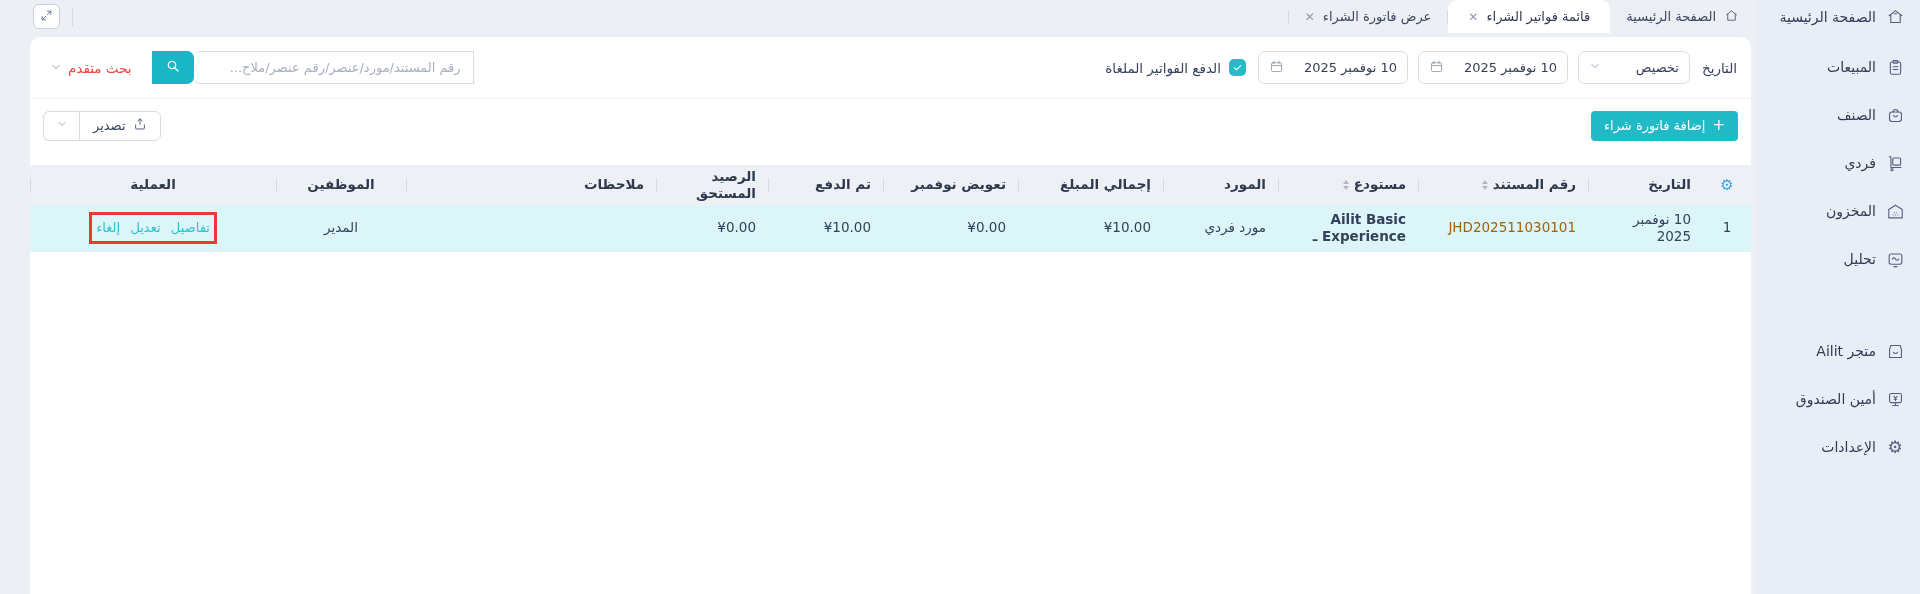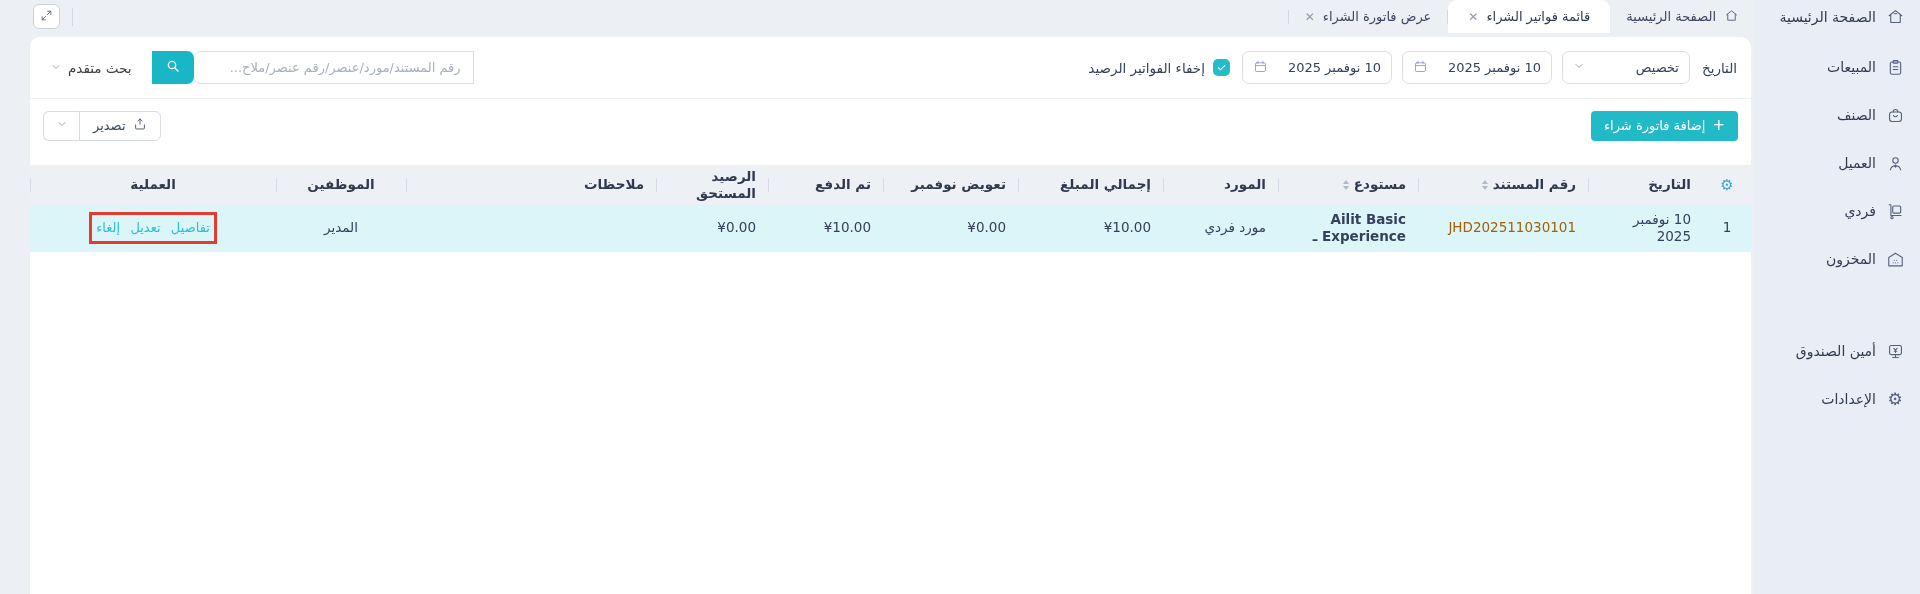--- a/index.html
+++ b/index.html
@@ -52,21 +52,21 @@
     background:#ffffff; border-radius:10px 10px 0 0;
   }
   
   .filter-row { height:61px; display:flex; align-items:center; gap:10px; padding:0 14px; }
   .f-label { font-size:13.5px; color:#35405a; margin-left:2px; }
   .select, .date-input {
     height:33px; background:#fff; border:1px solid #d8dde8; border-radius:7px;
     display:flex; align-items:center; padding:0 10px; color:#35405a; cursor:pointer;
     font-size:13px;
   }
-  .select { width:128px; justify-content:space-between; }
+  .select { width:112px; justify-content:space-between; }
   .date-input { width:150px; justify-content:space-between; }
   .chev svg { width:12px; height:12px; stroke:#9aa4b8; fill:none; stroke-width:2; stroke-linecap:round; stroke-linejoin:round; }
   .cal-ico svg { width:15px; height:15px; stroke:#9aa4b8; fill:none; stroke-width:1.5; stroke-linecap:round; }
   .chk-wrap { display:flex; align-items:center; gap:8px; margin-right:2px; cursor:pointer; }
   .chk {
     width:17px; height:17px; border-radius:5px; background:#24bcc9;
     display:flex; align-items:center; justify-content:center;
   }
   .chk svg { width:11px; height:11px; stroke:#fff; fill:none; stroke-width:2.4; stroke-linecap:round; stroke-linejoin:round; }
   .chk-label { font-size:13.5px; color:#35405a; }
@@ -76,21 +76,21 @@
     width:280px; border:1px solid #d8dde8; border-radius:7px 0 0 7px; border-left:none;
     padding:0 12px; font-size:13px; color:#35405a; outline:none; background:#fff;
     font-family:"DejaVu Sans", sans-serif;
   }
   .search-input::placeholder { color:#a6afc0; }
   .search-btn {
     width:42px; background:#19b7c6; border:none; border-radius:0 0 7px 7px; border-radius:0 7px 7px 0;
     display:flex; align-items:center; justify-content:center; cursor:pointer;
   }
   .search-btn svg { width:16px; height:16px; stroke:#fff; fill:none; stroke-width:2; stroke-linecap:round; }
-  .adv-search { display:flex; align-items:center; gap:6px; font-size:13.5px; color:#404040; cursor:pointer; margin-right:10px; margin-left:6px; white-space:nowrap; }
+  .adv-search { display:flex; align-items:center; gap:6px; font-size:13.5px; color:#ef4444; cursor:pointer; margin-right:10px; margin-left:6px; white-space:nowrap; }
   .divider { height:1px; background:#eef1f5; }
   
   .toolbar { height:53px; display:flex; align-items:center; padding:0 13px; }
   .add-btn {
     height:30px; background:#22bac6; color:#fff; border:none; border-radius:4px;
     font-size:13px; padding:0 13px; display:flex; align-items:center; gap:7px; cursor:pointer;
     font-family:"DejaVu Sans", sans-serif;
   }
   .add-btn .plus { font-size:15px; line-height:1; }
   .t-spacer { flex:1; }
@@ -161,47 +161,56 @@
           <rect x="4.5" y="7.5" width="15" height="12" rx="3"></rect>
           <path d="M9 7.5 a3 3 0 0 1 6 0"></path>
           <path d="M9.5 12 a2.8 2.8 0 0 0 5 0"></path>
         </svg>
     </span>
     <span>الصنف</span>
   </div>
   <div class="side-item">
     <span class="side-ico">
       <svg viewBox="0 0 24 24">
-          <circle cx="12" cy="8.2" r="3.4"></circle>
-          <path d="M5.5 20 a6.7 6.7 0 0 1 13 0"></path>
-          <path d="M12 13.5 v3 M10.8 15.3 l1.2 1.2 1.2 -1.2"></path>
-        </svg>
-    </span>
-    <span>العميل</span>
-  </div>
-  <div class="side-item">
-    <span class="side-ico">
-      <svg viewBox="0 0 24 24">
           <path d="M4 3.5 h2.2 V17 H19"></path>
           <rect x="8.5" y="5" width="10" height="9" rx="1.5"></rect>
           <circle cx="7.5" cy="19.8" r="1.4"></circle>
         </svg>
     </span>
     <span>فردي</span>
   </div>
   <div class="side-item">
     <span class="side-ico">
       <svg viewBox="0 0 24 24">
           <path d="M3.5 9.5 L12 4 L20.5 9.5 V20 H3.5 Z"></path>
           <path d="M9 16.2 h0.01 M12 16.2 h0.01 M15 16.2 h0.01 M10.5 13 h0.01 M13.5 13 h0.01"></path>
         </svg>
     </span>
     <span>المخزون</span>
   </div>
+  <div class="side-item">
+    <span class="side-ico">
+      <svg viewBox="0 0 24 24">
+          <rect x="4" y="5" width="16" height="13" rx="2.5"></rect>
+          <path d="M8 11.5 q2 -3 4 0 q2 3 4 0"></path>
+          <path d="M10 21 h4"></path>
+        </svg>
+    </span>
+    <span>تحليل</span>
+  </div>
   <div class="side-gap"></div>
+  <div class="side-item">
+    <span class="side-ico">
+      <svg viewBox="0 0 24 24">
+          <path d="M4.5 9.5 L6 4.5 H18 L19.5 9.5 V19.5 H4.5 Z"></path>
+          <path d="M9.5 13 a2.8 2.8 0 0 0 5 0"></path>
+        </svg>
+    </span>
+    <span>متجر Ailit</span>
+  </div>
   <div class="side-item">
     <span class="side-ico">
       <svg viewBox="0 0 24 24">
           <rect x="4.5" y="4.5" width="15" height="11.5" rx="2"></rect>
           <path d="M10 8 l2 2.2 2 -2.2 M12 10.2 v3 M10.4 11.6 h3.2"></path>
           <path d="M12 16 v3 M8.5 19.5 h7"></path>
         </svg>
     </span>
     <span>أمين الصندوق</span>
   </div>
@@ -274,21 +283,21 @@
               <path d="M8 3.5 v4 M16 3.5 v4 M4 10.5 h16"></path>
             </svg>
         </span>
       </div>
       <div class="chk-wrap">
         <span class="chk">
           <svg viewBox="0 0 24 24">
               <path d="M5 12.5 l4.5 4.5 L19 8"></path>
             </svg>
         </span>
-        <span class="chk-label">إخفاء الفواتير الرصيد</span>
+        <span class="chk-label">الدفع الفواتير الملغاة</span>
       </div>
       <div class="f-spacer"></div>
       <div class="search-group">
         <input class="search-input" type="text" placeholder="رقم المستند/مورد/عنصر/رقم عنصر/ملاح..." style="">
         <button class="search-btn">
           <span>
             <svg viewBox="0 0 24 24">
                 <circle cx="10.5" cy="10.5" r="5.5"></circle>
                 <path d="M15 15 l4.5 4.5"></path>
               </svg>

